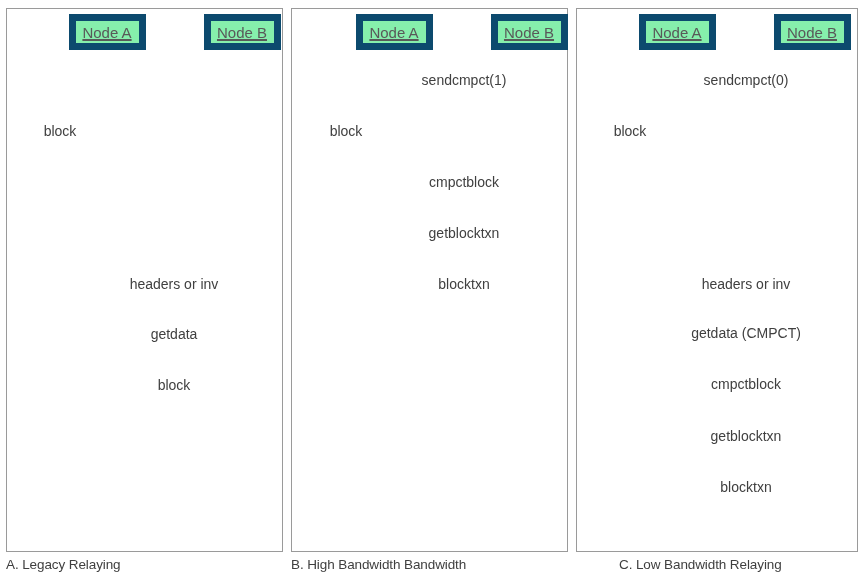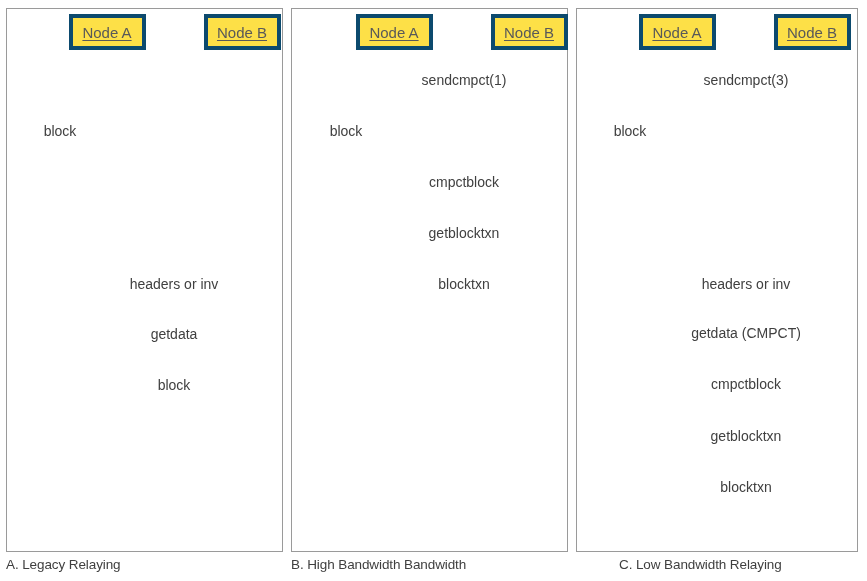--- a/index.html
+++ b/index.html
@@ -11,22 +11,22 @@
   #stage{position:absolute;left:0;top:0;width:867px;height:581px;}
   .panel{
     position:absolute;border:1px solid #9a9a9a;background:#fff;box-sizing:border-box;
   }
   .caption{
     position:absolute;font-size:13.5px;color:#3f3f3f;white-space:nowrap;
     letter-spacing:-0.1px;
   }
   svg.layer{position:absolute;left:0;top:0;width:867px;height:581px;overflow:visible;}
   .nodebox{
-    position:absolute;border:4px solid #0c4a6e;background:#fde047;box-sizing:border-box;
-    display:flex;align-items:center;justify-content:center;
+    position:absolute;border:7px solid #0c4a6e;background:#86efac;box-sizing:border-box;
+    display:flex;align-items:center;justify-content:center;text-decoration:underline;
   }
   .nodelabel{
     font-size:15px;color:#595959;text-decoration:underline;
     text-underline-offset:2px;white-space:nowrap;
   }
   .msglabel{
     position:absolute;font-size:14px;color:#404040;white-space:nowrap;
     transform:translate(-50%,-100%);
   }
 </style>
@@ -104,21 +104,21 @@
       <div class="msglabel" style="left: 464px; top: 292px;">blocktxn</div>
       <div class="caption" style="left: 291px; top: 557px;">B. High Bandwidth Bandwidth</div>
       <div class="panel" style="left: 576px; top: 8px; width: 282px; height: 544px;"></div>
       <div class="nodebox" style="left: 638.5px; top: 14px; width: 77px; height: 36px;">
         <span class="nodelabel">Node A</span>
       </div>
       <div class="nodebox" style="left: 773.5px; top: 14px; width: 77px; height: 36px;">
         <span class="nodelabel">Node B</span>
       </div>
       <div class="msglabel" style="left: 630px; top: 139px;">block</div>
-      <div class="msglabel" style="left: 746px; top: 88px;">sendcmpct(3)</div>
+      <div class="msglabel" style="left: 746px; top: 88px;">sendcmpct(0)</div>
       <div class="msglabel" style="left: 746px; top: 292px;">headers or inv</div>
       <div class="msglabel" style="left: 746px; top: 341px; text-align: right;">getdata (CMPCT)</div>
       <div class="msglabel" style="left: 746px; top: 392px;">cmpctblock</div>
       <div class="msglabel" style="left: 746px; top: 444px;">getblocktxn</div>
       <div class="msglabel" style="left: 746px; top: 495px;">blocktxn</div>
       <div class="caption" style="left: 576px; top: 557px; margin-left: 43px;">C. Low Bandwidth Relaying</div>
     </div>
 </div>
 
 </body></html>

